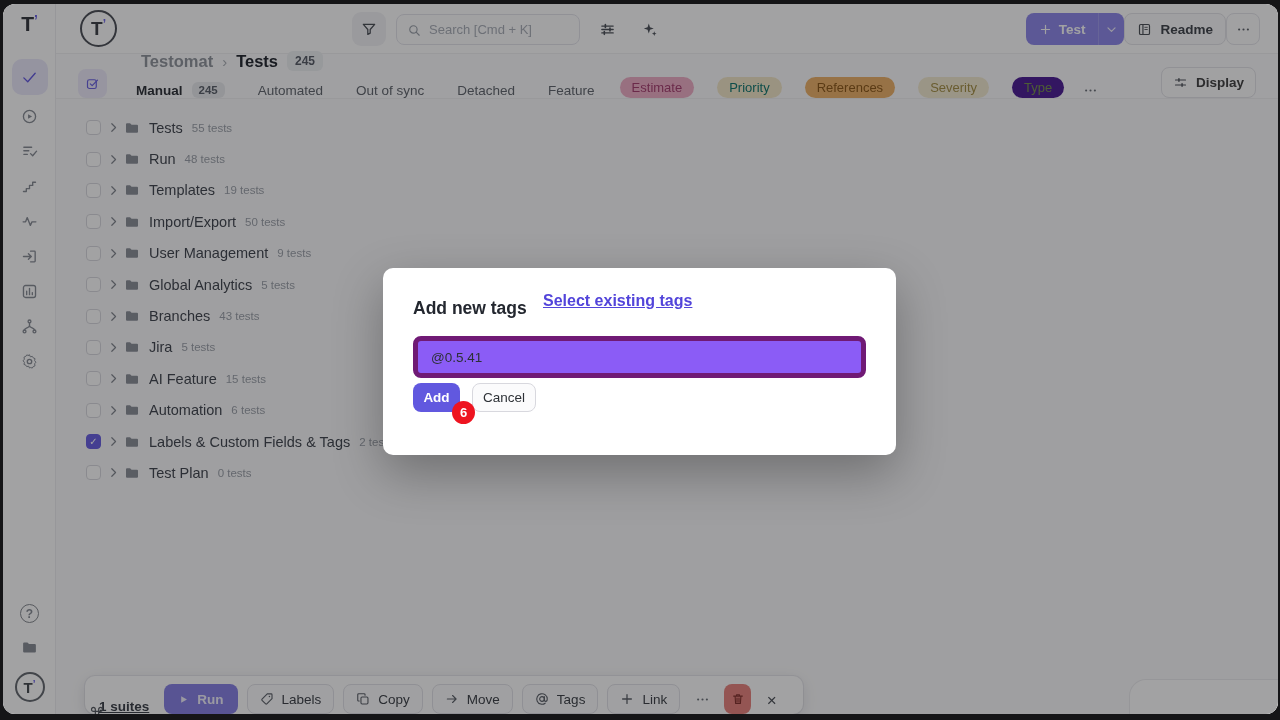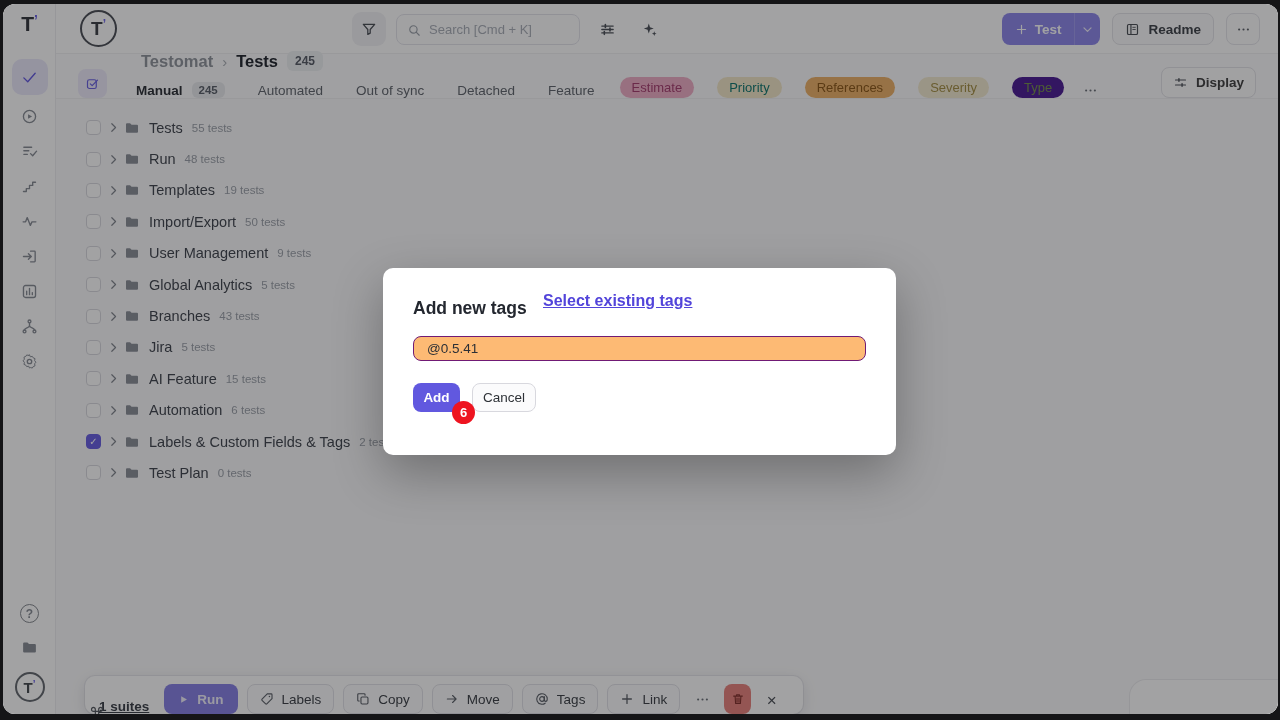--- a/index.html
+++ b/index.html
@@ -47,21 +47,21 @@
     background:#f3f3f6; display:flex; align-items:center; justify-content:center; color:#4a4e55; cursor:pointer; }
   .funnel-btn svg { width:16px; height:16px; }
   .search-box { position:absolute; left:340px; top:10px; width:184px; height:31px;
     border:1px solid #e4e4ea; border-radius:8px; background:#fdfdfe; display:flex;
     align-items:center; padding:0 10px; gap:8px; color:#9aa0a8; cursor:text; }
   .search-box svg { width:14px; height:14px; flex:none; }
   .search-ph { font-size:13px; color:#a9aeb7; white-space:nowrap; }
   .hdr-icon { position:absolute; top:10px; width:30px; height:30px; display:flex;
     align-items:center; justify-content:center; color:#4c5158; cursor:pointer; }
   .hdr-icon svg { width:17px; height:17px; }
-  .hdr-right { position:absolute; right:18px; top:9px; display:flex; gap:12px; align-items:center; }
+  .hdr-right { position:absolute; right:18px; top:9px; display:flex; align-items:center; }
   .test-split { display:flex; height:32px; border-radius:8px; overflow:hidden; cursor:pointer; }
   .test-main { background:#8e88ea; color:#fdfdff; display:flex; align-items:center; gap:7px;
     padding:0 13px; font-size:13.5px; font-weight:600; }
   .test-main svg { width:13px; height:13px; }
   .test-caret { background:#8e88ea; border-left:1px solid #a09bee; width:26px; display:flex;
     align-items:center; justify-content:center; color:#f0effc; }
   .test-caret svg { width:13px; height:13px; }
   .readme-btn { height:32px; border:1px solid #e3e3e8; background:#fbfbfc; border-radius:8px;
     display:flex; align-items:center; gap:8px; padding:0 12px; font-size:13.5px; font-weight:600;
     color:#3f434a; cursor:pointer; }
@@ -133,23 +133,23 @@
   .corner-widget { position:absolute; right:-22px; bottom:-16px; width:170px; height:50px;
     background:#fff; border-radius:16px; box-shadow:0 0 0 1px #ececef; z-index:7; }
 
   
   .dim { position:absolute; inset:0; background:rgba(12,12,15,0.385); z-index:40; }
   .modal { position:absolute; left:383px; top:268px; width:513px; height:187px; background:#fff;
     border-radius:10px; box-shadow:0 18px 50px rgba(0,0,0,.30); z-index:100; }
   .modal-title { position:absolute; left:30px; top:30px; font-size:17.5px; font-weight:700; color:#23272f; }
   .modal-link { position:absolute; left:160px; top:24px; font-size:16px; font-weight:600;
     color:#5244da; text-decoration:underline; cursor:pointer; }
-  .tag-input { position:absolute; left:30px; top:68px; width:453px; height:25px;
-    border:1px solid #701a75; border-radius:8px; font-size:13.5px; color:#2c3036; padding:0 13px;
-    background:#fdba74; outline:none; font-family:inherit; }
+  .tag-input { position:absolute; left:30px; top:68px; width:453px; height:42px;
+    border:5px solid #701a75; border-radius:8px; font-size:13.5px; color:#2c3036; padding:0 13px;
+    background:#8b5cf6; outline:none; font-family:inherit; }
   .btn-add { position:absolute; left:30px; top:115px; width:47px; height:29px; background:#6158df;
     border:none; border-radius:8px; color:#fff; font-size:13.5px; font-weight:600; cursor:pointer;
     font-family:inherit; }
   .btn-cancel { position:absolute; left:89px; top:115px; width:64px; height:29px; background:#fbfbfc;
     border:1px solid #d8d8de; border-radius:8px; color:#2e3237; font-size:13.5px; font-weight:500;
     cursor:pointer; font-family:inherit; }
   .step-badge { position:absolute; left:69px; top:133px; width:23px; height:23px; border-radius:50%;
     background:#ee1420; color:#fff; font-size:13px; font-weight:700; display:flex;
     align-items:center; justify-content:center; z-index:2; }
 </style>

